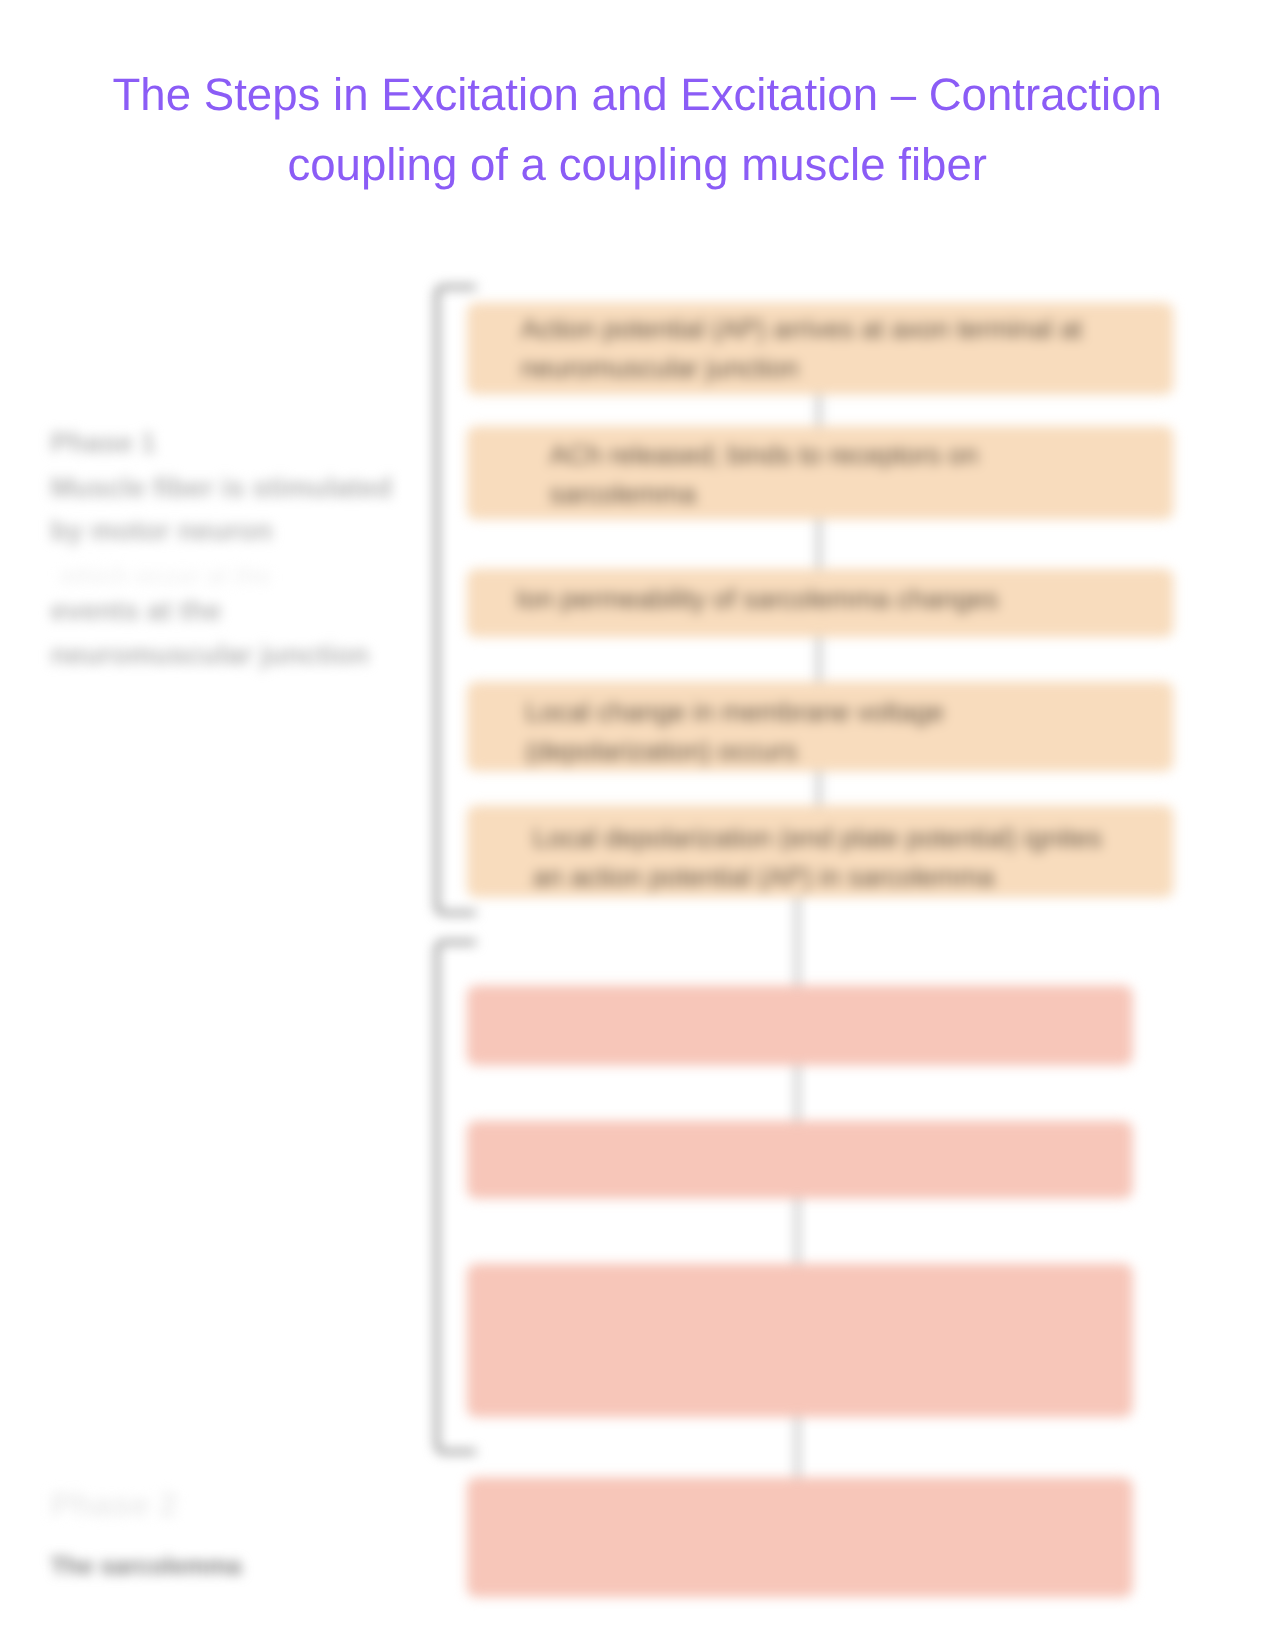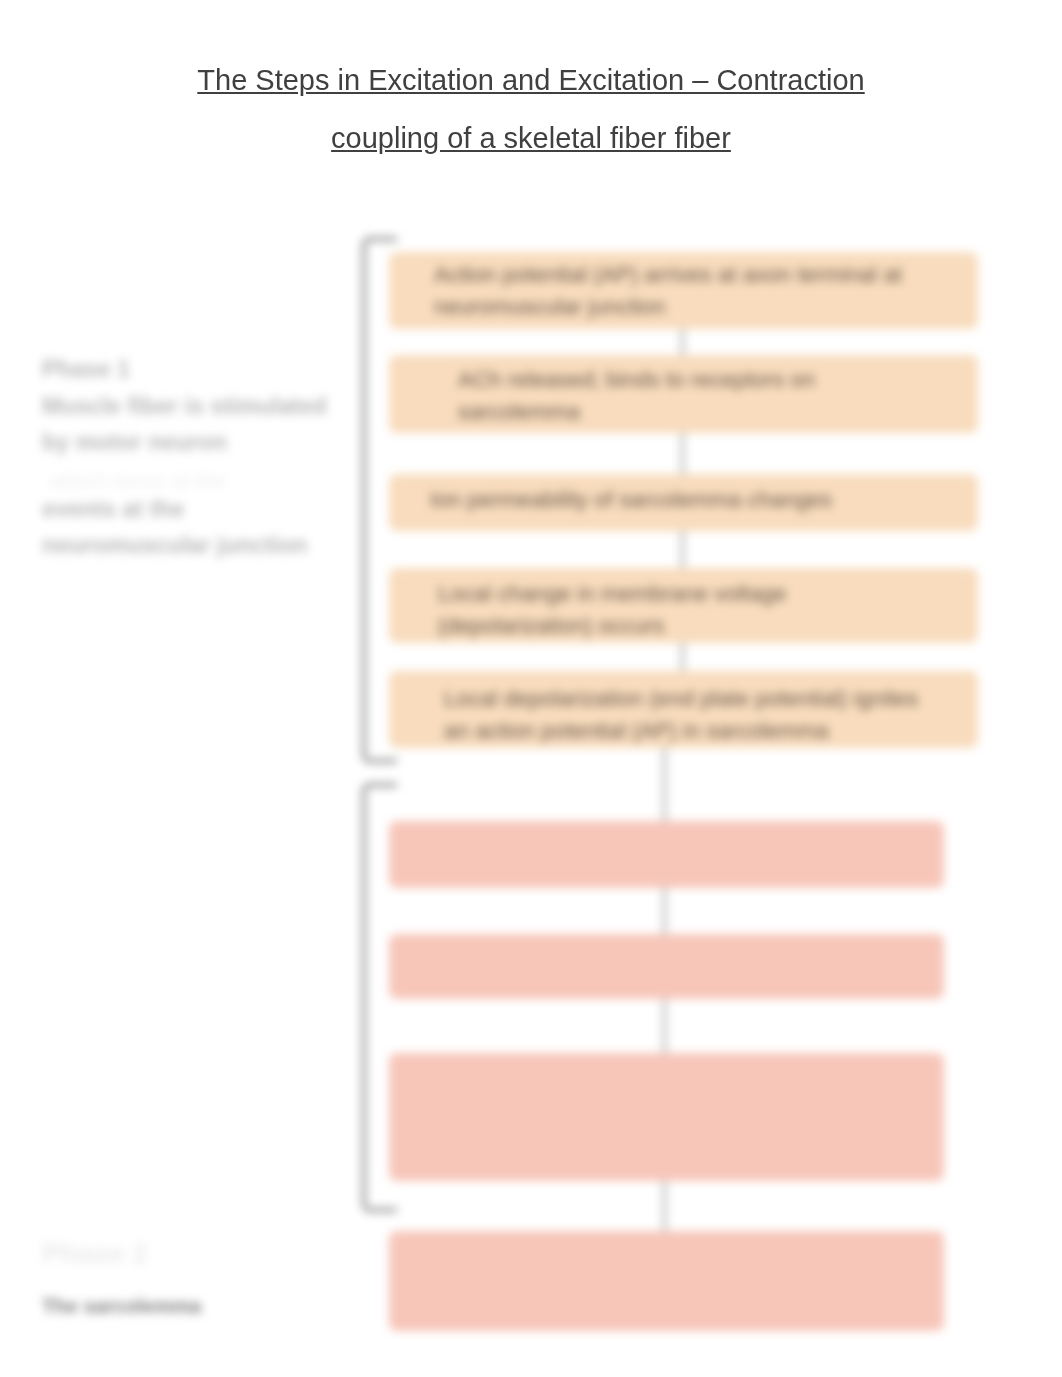--- a/index.html
+++ b/index.html
@@ -1,32 +1,32 @@
 <!DOCTYPE html>
 <html><head>
 <meta charset="utf-8">
 <style>
   html,body{margin:0;padding:0;}
   body{width:1062px;height:1377px;background:#ffffff;font-family:"Liberation Sans",sans-serif;overflow:hidden;position:relative;}
-  .title{position:absolute;left:31px;top:51px;width:1000px;text-align:center;font-size:29px;line-height:58px;color:#404040;font-weight:400;text-decoration:underline;}
+  .title{position:absolute;left:31px;top:51px;width:1000px;text-align:center;font-size:38px;line-height:58px;color:#8b5cf6;font-weight:400;}
   .lbl{position:absolute;color:#b8b8b8;font-size:23.3px;line-height:35px;font-weight:700;white-space:nowrap;}
   .box{position:absolute;border-radius:8px;box-sizing:border-box;}
   .orange{background:#f8dcbd;}
   .pink{background:#f7c6b9;}
   .btxt{position:absolute;font-size:22.4px;line-height:32px;color:#675848;white-space:nowrap;}
   #page{position:absolute;left:0;top:0;width:1062px;height:1377px;filter:blur(4.8px);}
   .conn{position:absolute;background:#a9a9a9;width:3px;}
   .brk{position:absolute;border:4px solid #8a8a8a;border-right:none;border-radius:8px 0 0 8px;}
 </style>
 </head>
 <body>
 
 <div class="title">
   <div>The Steps in Excitation and Excitation – Contraction</div>
-  <div>coupling of a skeletal fiber fiber</div>
+  <div>coupling of a coupling muscle fiber</div>
 </div>
 
 <div id="page">
 
 <div class="lbl" style="left:42px;top:352px;">Phase 1</div>
 <div class="lbl" style="left:42px;top:389px;">Muscle fiber is stimulated</div>
 <div class="lbl" style="left:42px;top:425px;">by motor neuron</div>
 <div class="lbl" style="left:50px;top:464px;color:#f2f2f2;font-size:20px;">which occur at the</div>
 <div class="lbl" style="left:42px;top:492px;">events at the</div>
 <div class="lbl" style="left:42px;top:528px;">neuromuscular junction</div>

